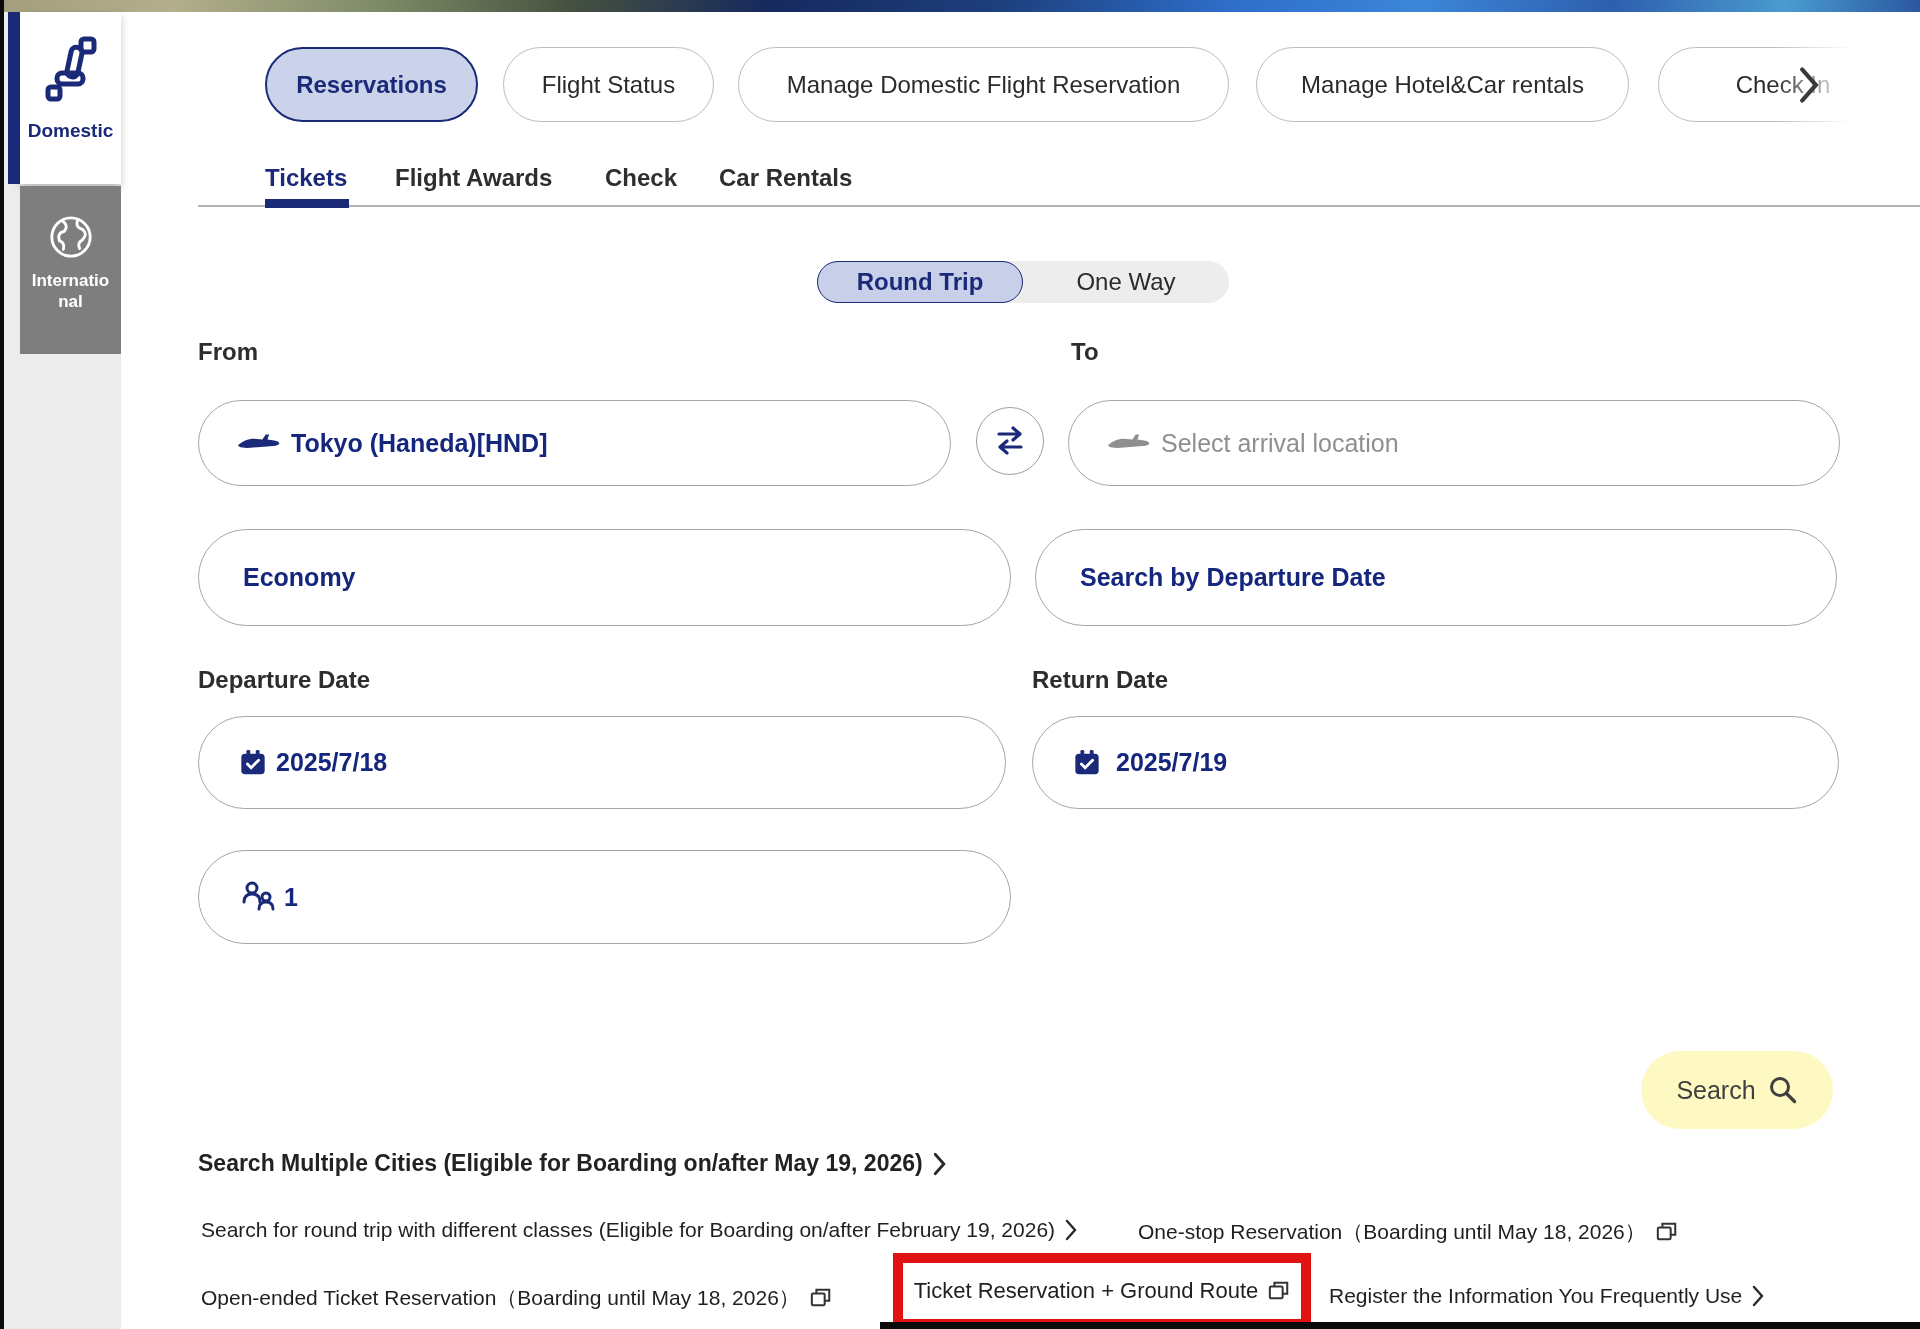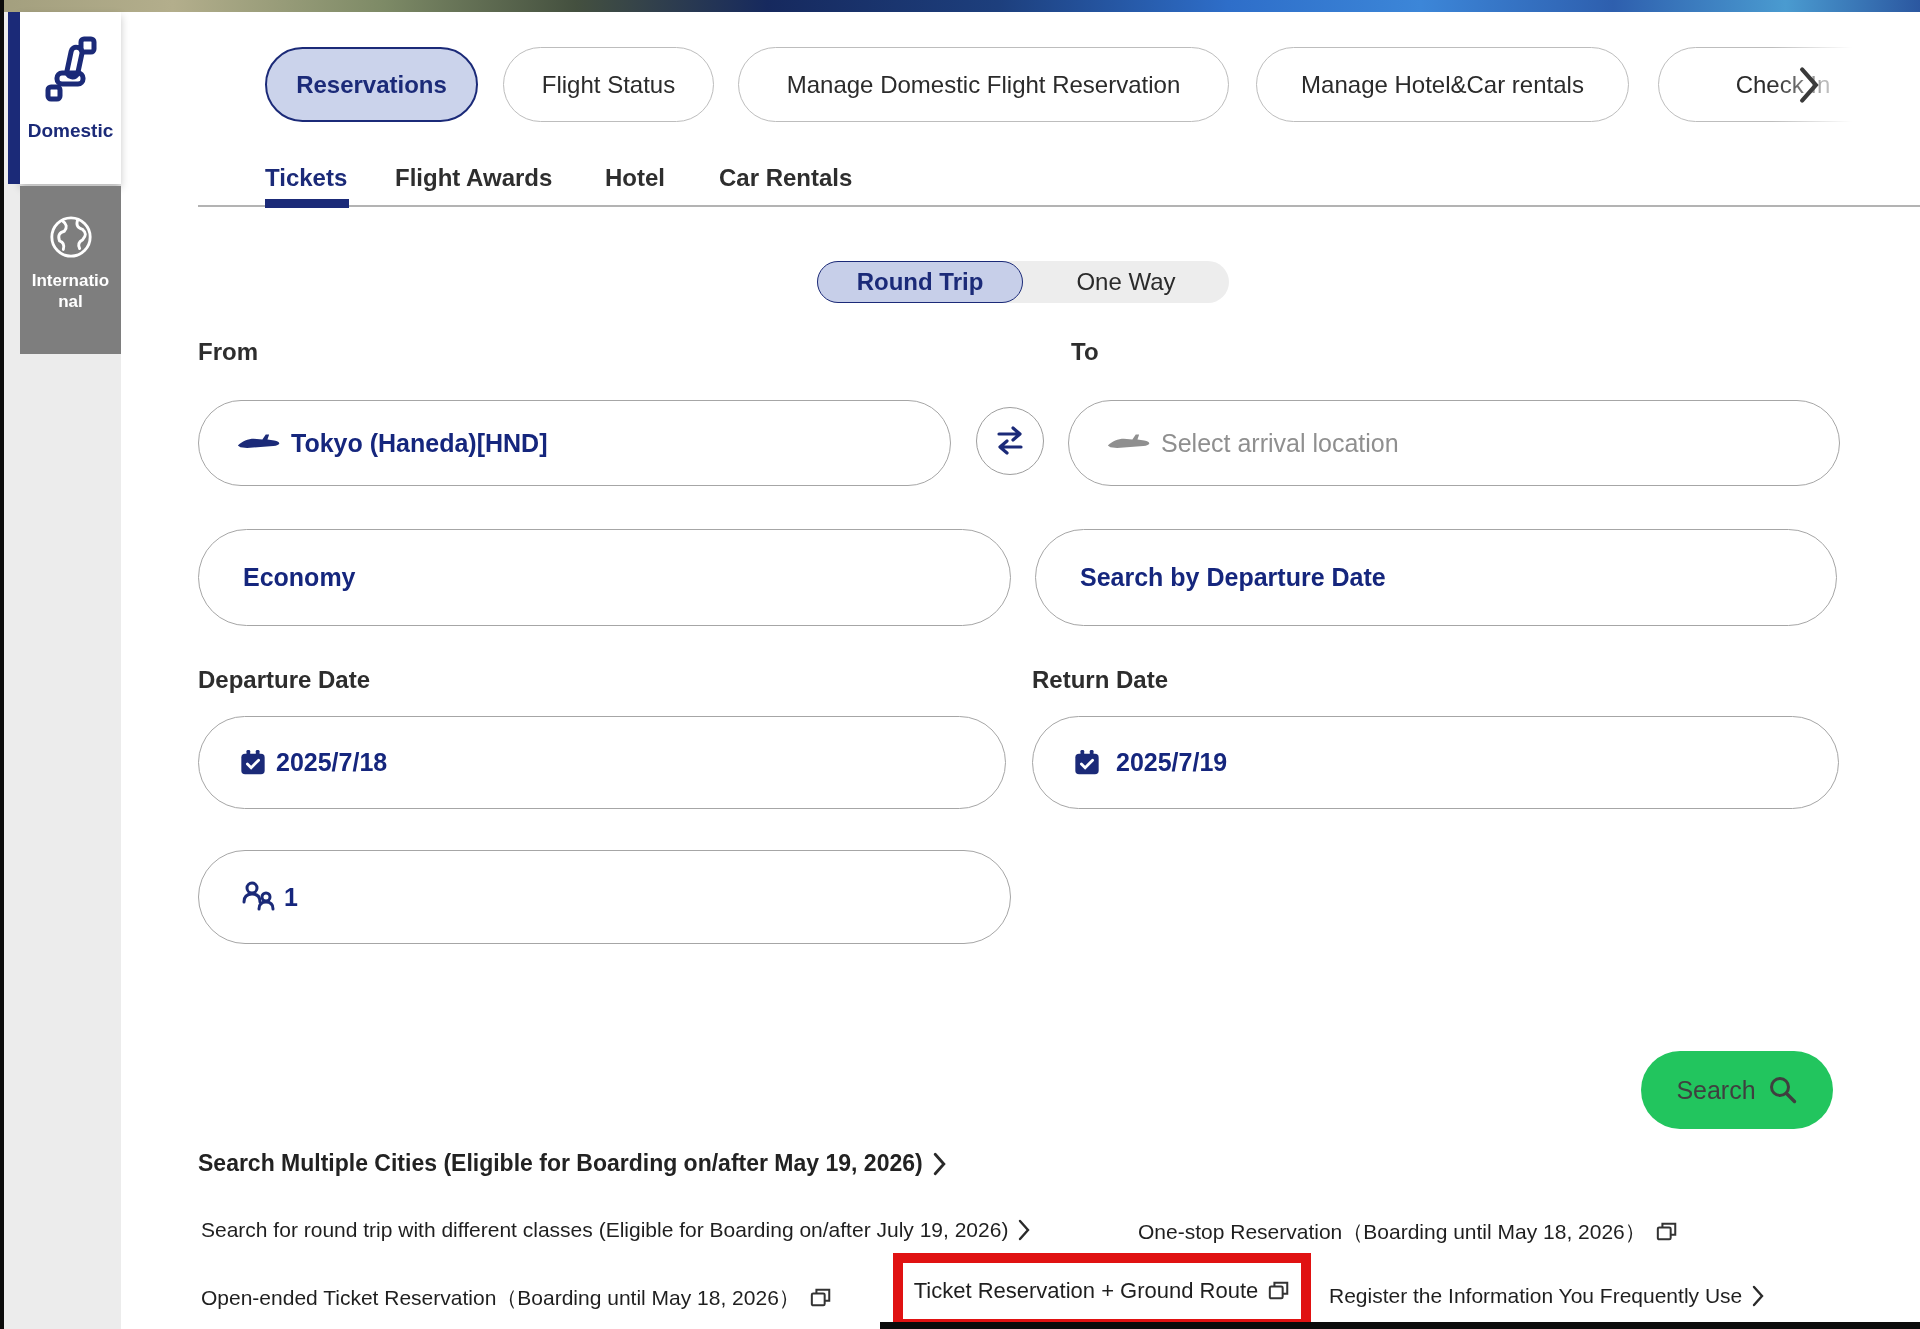--- a/index.html
+++ b/index.html
@@ -44,21 +44,21 @@
     display:flex; align-items:center; justify-content:center; cursor:pointer; z-index:2; }
 
   .field-label { font-size:24px; font-weight:600; color:#2d2d2d; white-space:nowrap; }
   .field { background:#fff; border:1.3px solid #a6a6a6; display:flex; align-items:center; cursor:pointer; }
   .field .txt { font-size:25px; font-weight:600; color:#15267d; white-space:nowrap; }
   .field .ph  { font-size:25px; font-weight:400; color:#8f8f8f; white-space:nowrap; }
   .swap-btn { left:976px; top:407px; width:68px; height:68px; border-radius:50%; background:#fff;
     border:1px solid #9e9e9e; display:flex; align-items:center; justify-content:center; cursor:pointer; z-index:4; }
 
   .note { left:202px; top:1000px; font-size:19px; color:#4f4f4f; white-space:nowrap; }
-  .search-btn { left:1641px; top:1051px; width:192px; height:78px; border-radius:39px; background:#22c55e;
+  .search-btn { left:1641px; top:1051px; width:192px; height:78px; border-radius:39px; background:#fef9c3;
     border:none; display:flex; align-items:center; justify-content:center; gap:12px;
     font-size:25px; color:#3f3f3f; font-weight:500; cursor:pointer; }
 
   .link-row { display:flex; align-items:center; gap:10px; cursor:pointer; white-space:nowrap; }
   .link-strong { font-size:23px; font-weight:700; color:#222; }
   .link-text { font-size:21px; font-weight:500; color:#1f1f1f; }
   .red-box { left:893px; top:1253px; width:418px; height:76px; border:10px solid #e01212; background:#fff;
     display:flex; align-items:center; justify-content:center; gap:10px; z-index:20; }
   .red-box .link-text { font-size:22px; }
 
@@ -103,21 +103,21 @@
   <button class="abs nav-pill" style="left:1658px; width:250px">Check In</button>
   <div class="abs fade-right"></div>
   <div class="abs scroll-chevron">
     <svg width="22" height="38" viewBox="0 0 12 22">
         <path d="M2 2 L10 11 L2 20" fill="none" stroke="#3a3a3a" stroke-width="2.4" stroke-linecap="round"></path>
       </svg>
   </div>
 
   <div class="abs tab active" style="left:265px">Tickets</div>
   <div class="abs tab" style="left:395px">Flight Awards</div>
-  <div class="abs tab" style="left:605px">Hotel</div>
+  <div class="abs tab" style="left:605px">Check</div>
   <div class="abs tab" style="left:719px">Car Rentals</div>
   <div class="abs tabs-divider"></div>
   <div class="abs tab-underline"></div>
 
   <div class="abs toggle-wrap"></div>
   <div class="abs toggle-active">Round Trip</div>
   <div class="abs toggle-inactive">One Way</div>
 
   <div class="abs field-label" style="left:198px; top:338px">From</div>
   <div class="abs field-label" style="left:1071px; top:338px">To</div>
@@ -193,21 +193,21 @@
   </button>
 
   <div class="abs link-row" style="left:198px; top:1150px">
     <span class="link-strong">Search Multiple Cities (Eligible for Boarding on/after May 19, 2026)</span>
     <svg width="13" height="24" viewBox="0 0 12 22">
       <path d="M2 2 L10 11 L2 20" fill="none" stroke="#2a2a2a" stroke-width="2.6" stroke-linecap="round"></path>
     </svg>
   </div>
 
   <div class="abs link-row" style="left:201px; top:1218px">
-    <span class="link-text">Search for round trip with different classes (Eligible for Boarding on/after July 19, 2026)</span>
+    <span class="link-text">Search for round trip with different classes (Eligible for Boarding on/after February 19, 2026)</span>
     <svg width="12" height="22" viewBox="0 0 12 22">
       <path d="M2 2 L10 11 L2 20" fill="none" stroke="#2a2a2a" stroke-width="2.4" stroke-linecap="round"></path>
     </svg>
   </div>
   <div class="abs link-row" style="left:1138px; top:1218px">
     <span class="link-text">One-stop Reservation（Boarding until May 18, 2026）</span>
     <svg width="22" height="22" viewBox="0 0 24 24">
       <g fill="none" stroke="#333" stroke-width="2.2">
         <rect x="2" y="7" width="14" height="13" rx="1.5"></rect>
         <path d="M7 7 V3 H21 V15 H16"></path>

